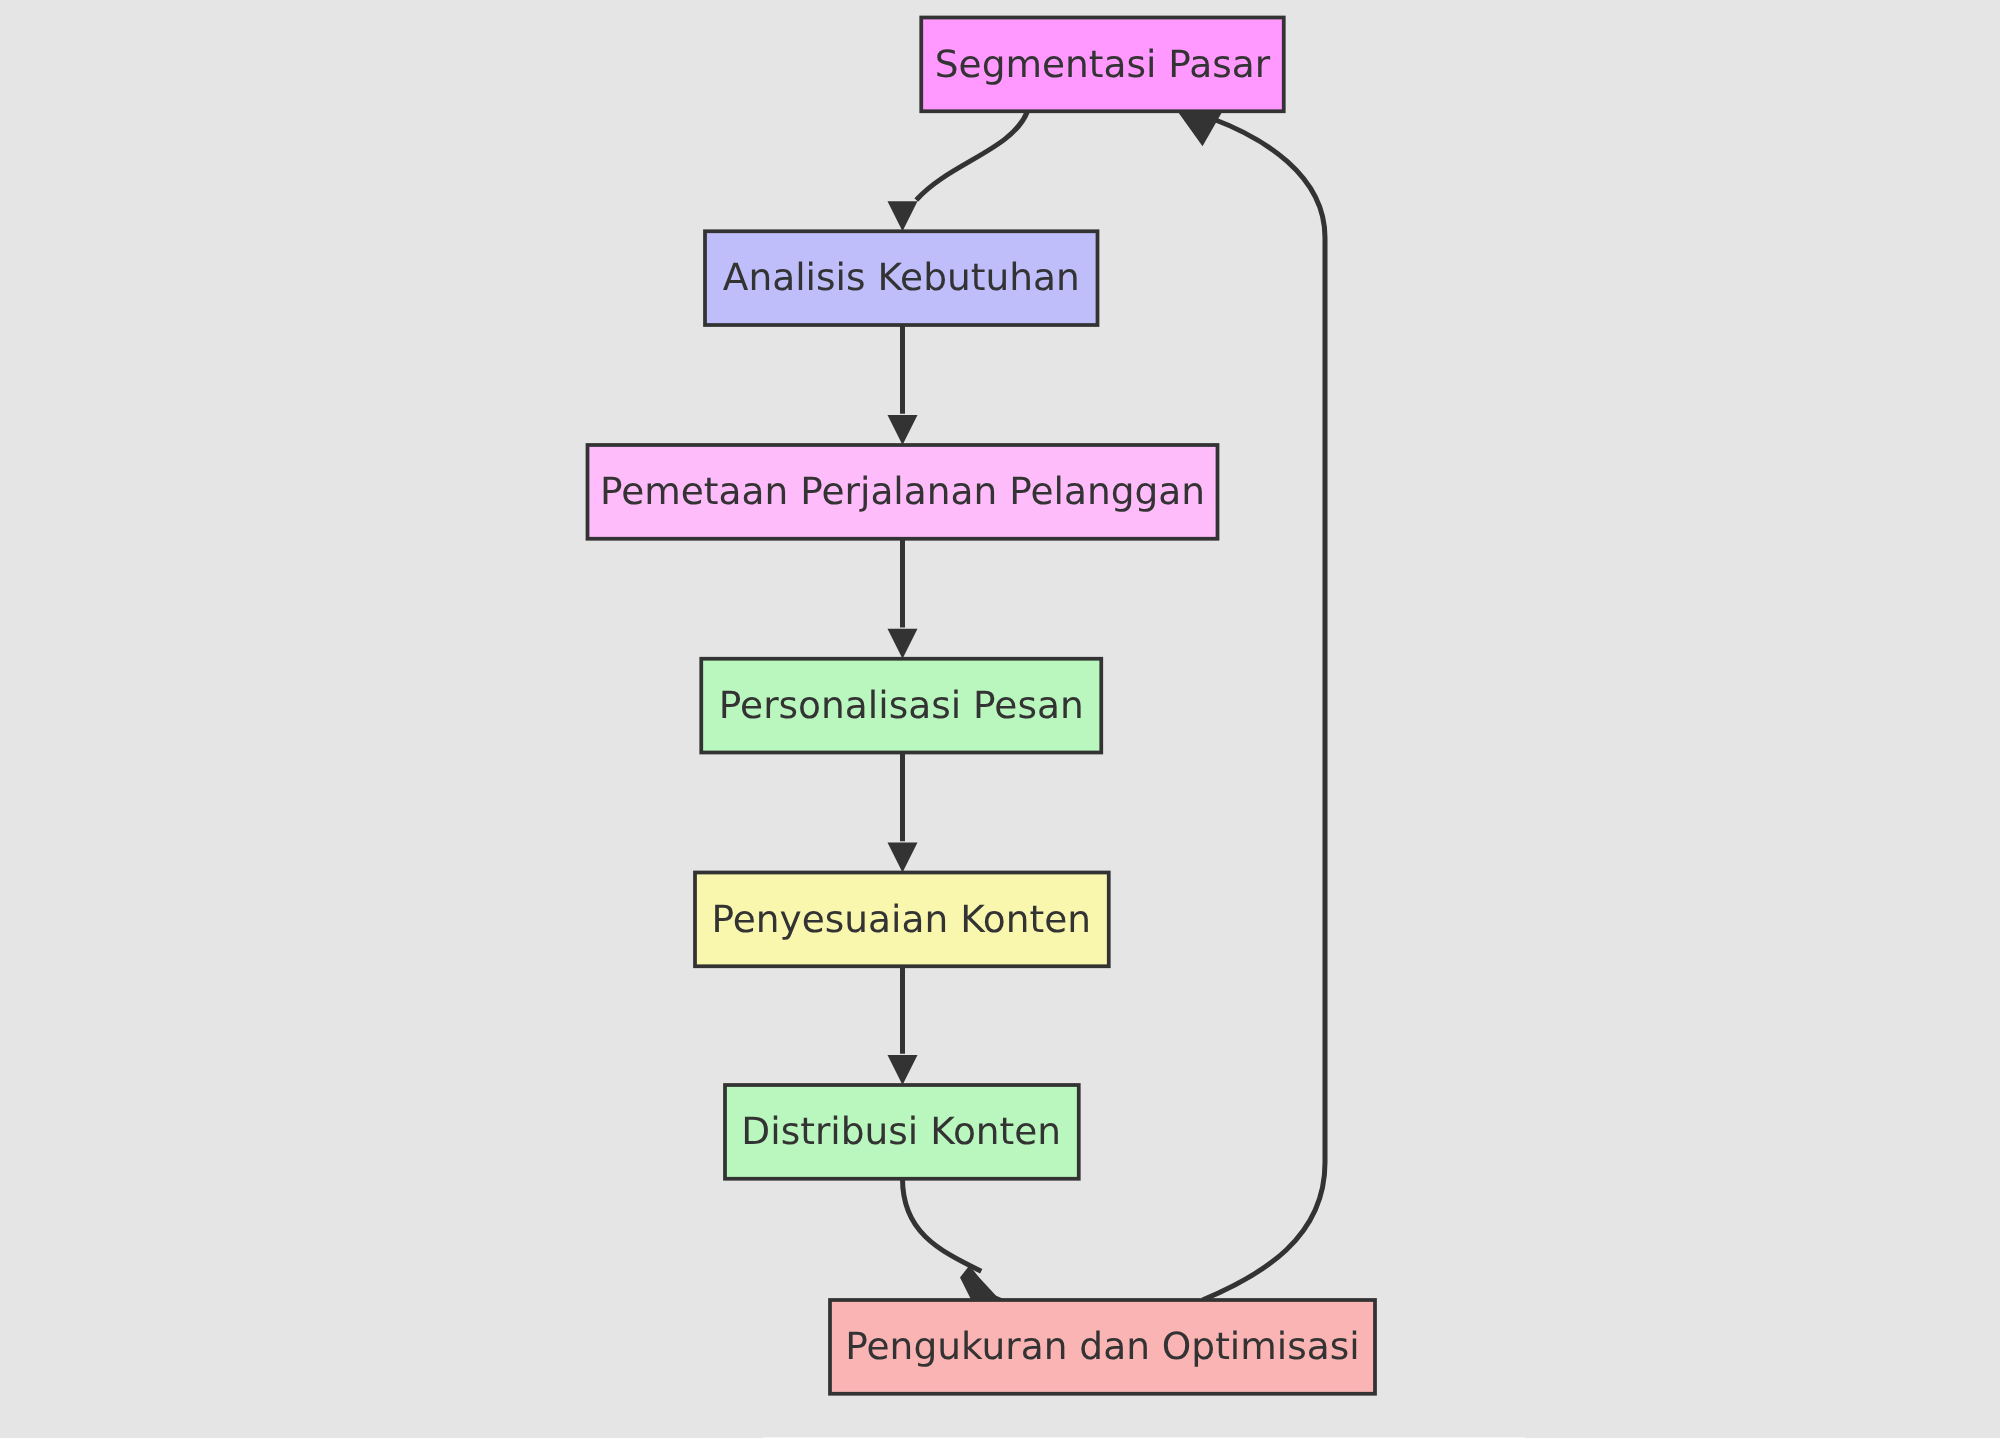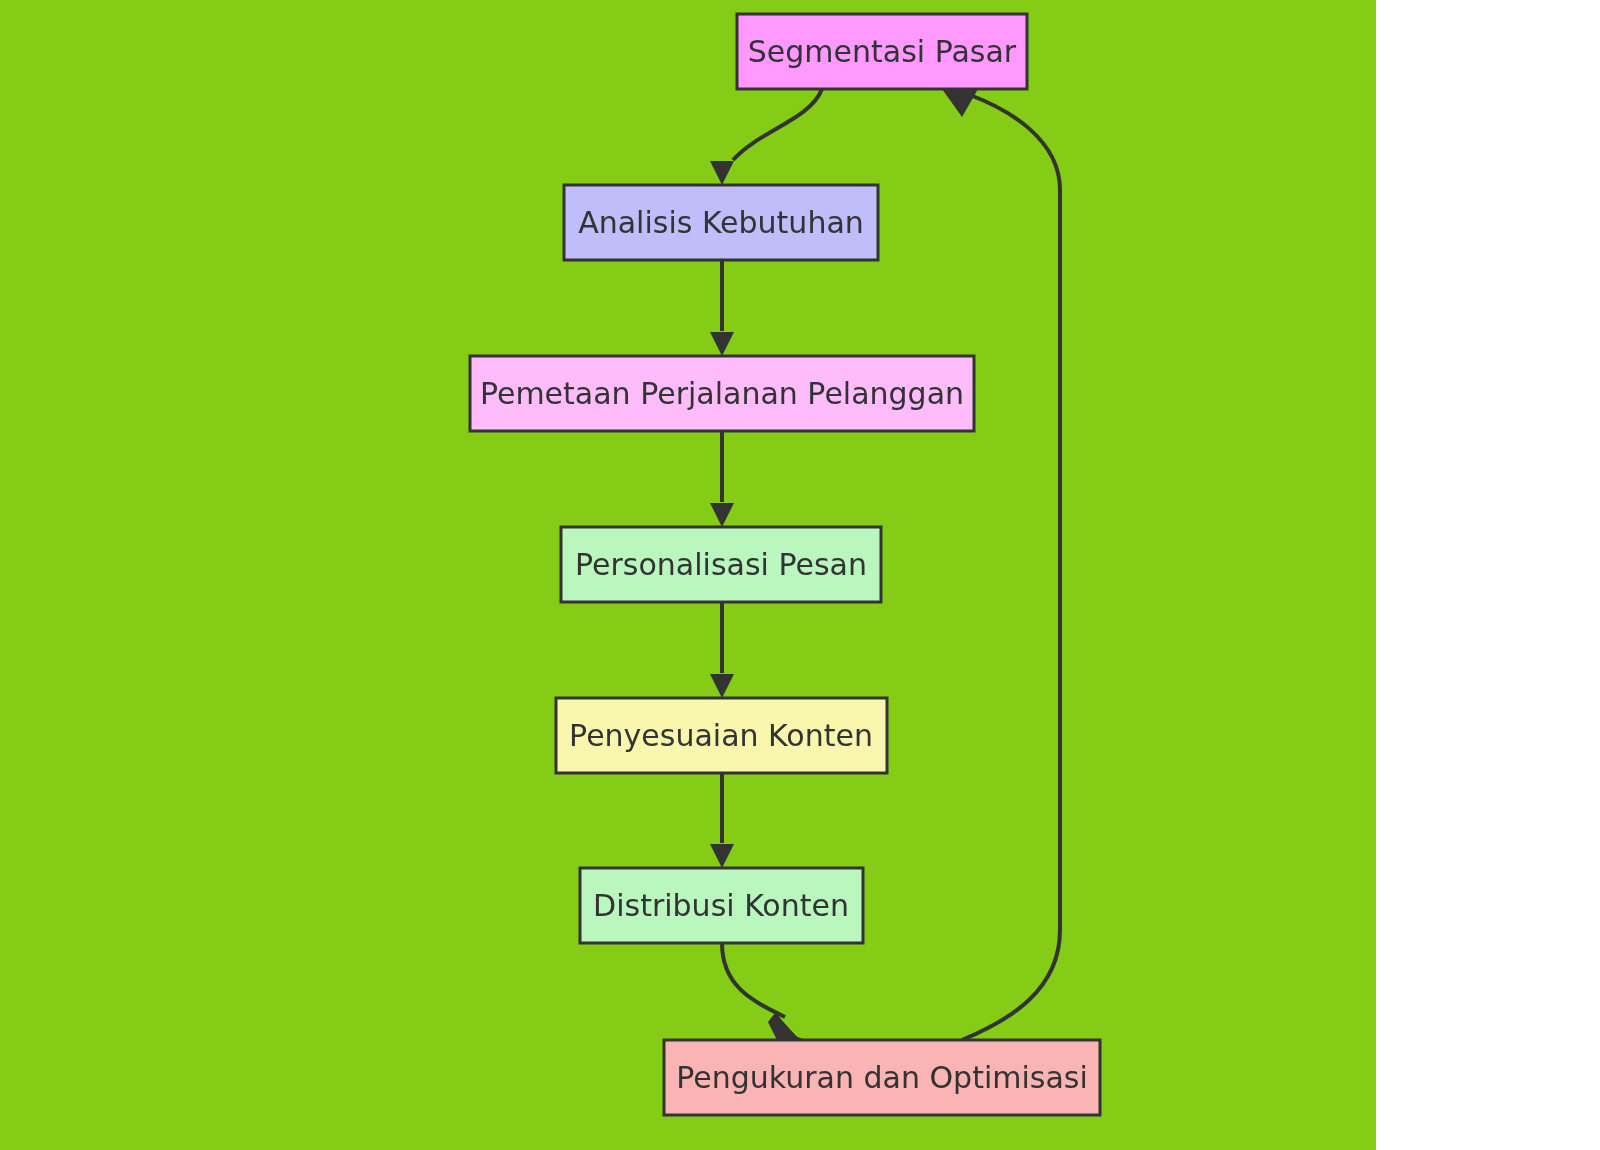--- a/index.html
+++ b/index.html
@@ -8,23 +8,23 @@
     background: #ffffff;
   }
   body {
     width: 1600px;
     height: 1150px;
     font-family: "DejaVu Sans", "Liberation Sans", sans-serif;
     overflow: hidden;
   }
   #diagram-root {
     position: relative;
-    width: 1376px;
+    width: 1600px;
     height: 1150px;
-    background: #84cc16;
+    background: #e5e5e5;
   }
   svg#flowchart {
     display: block;
     width: 1600px;
     height: 1150px;
   }
   .node-rect {
     stroke: #333333;
     stroke-width: 3;
   }

